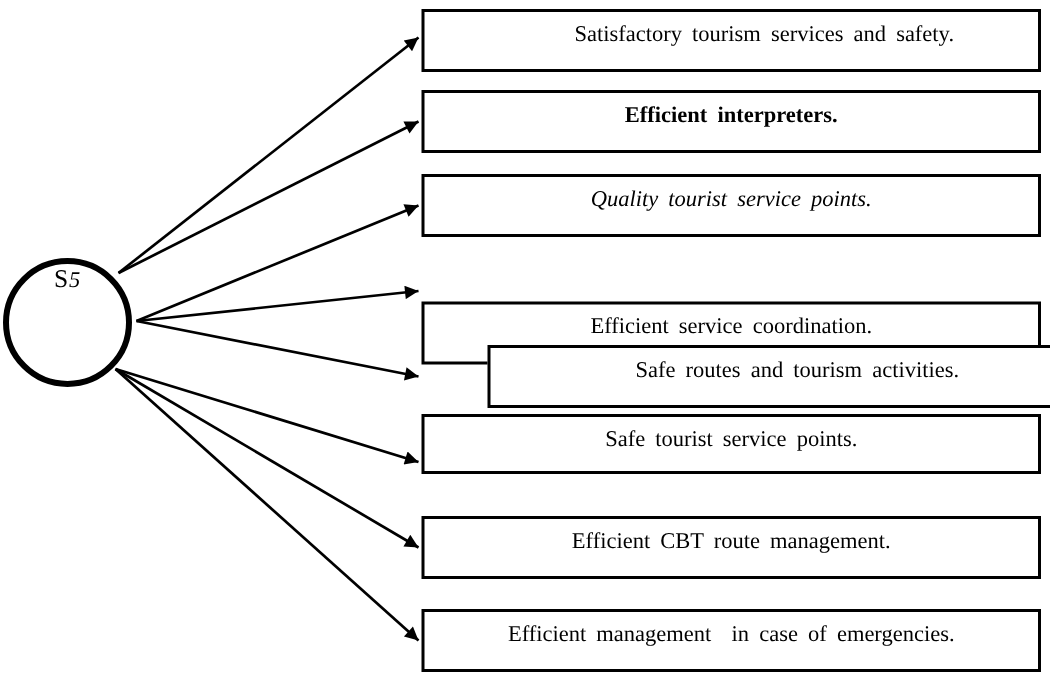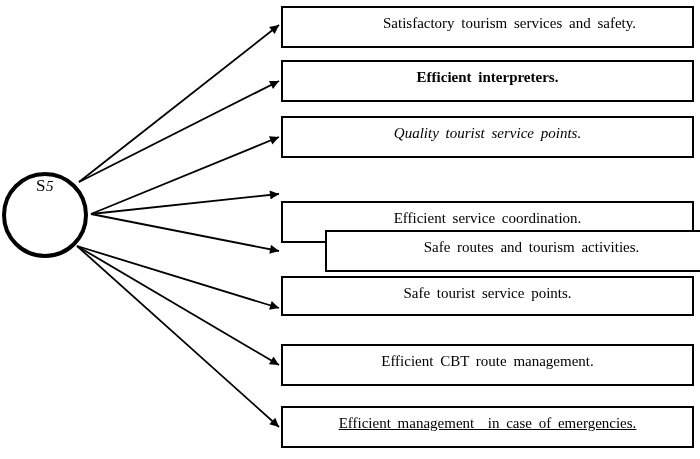--- a/index.html
+++ b/index.html
@@ -107,18 +107,18 @@
       </div>
       <div class="pbox" style="top: 230px; height: 42px; margin-left: 44px;">
         <span class="lbl">Safe routes and tourism activities.</span>
       </div>
       <div class="pbox" style="top: 276px; height: 40px;">
         <span class="lbl">Safe tourist service points.</span>
       </div>
       <div class="pbox" style="top: 344px; height: 42px;">
         <span class="lbl">Efficient CBT route management.</span>
       </div>
-      <div class="pbox" style="top: 406px; height: 42px; text-decoration: underline;">
+      <div class="pbox" style="top: 406px; height: 42px;">
         <span class="lbl">Efficient management  in case of emergencies.</span>
       </div>
     </div>
 
 </div>
 
 </body></html>

